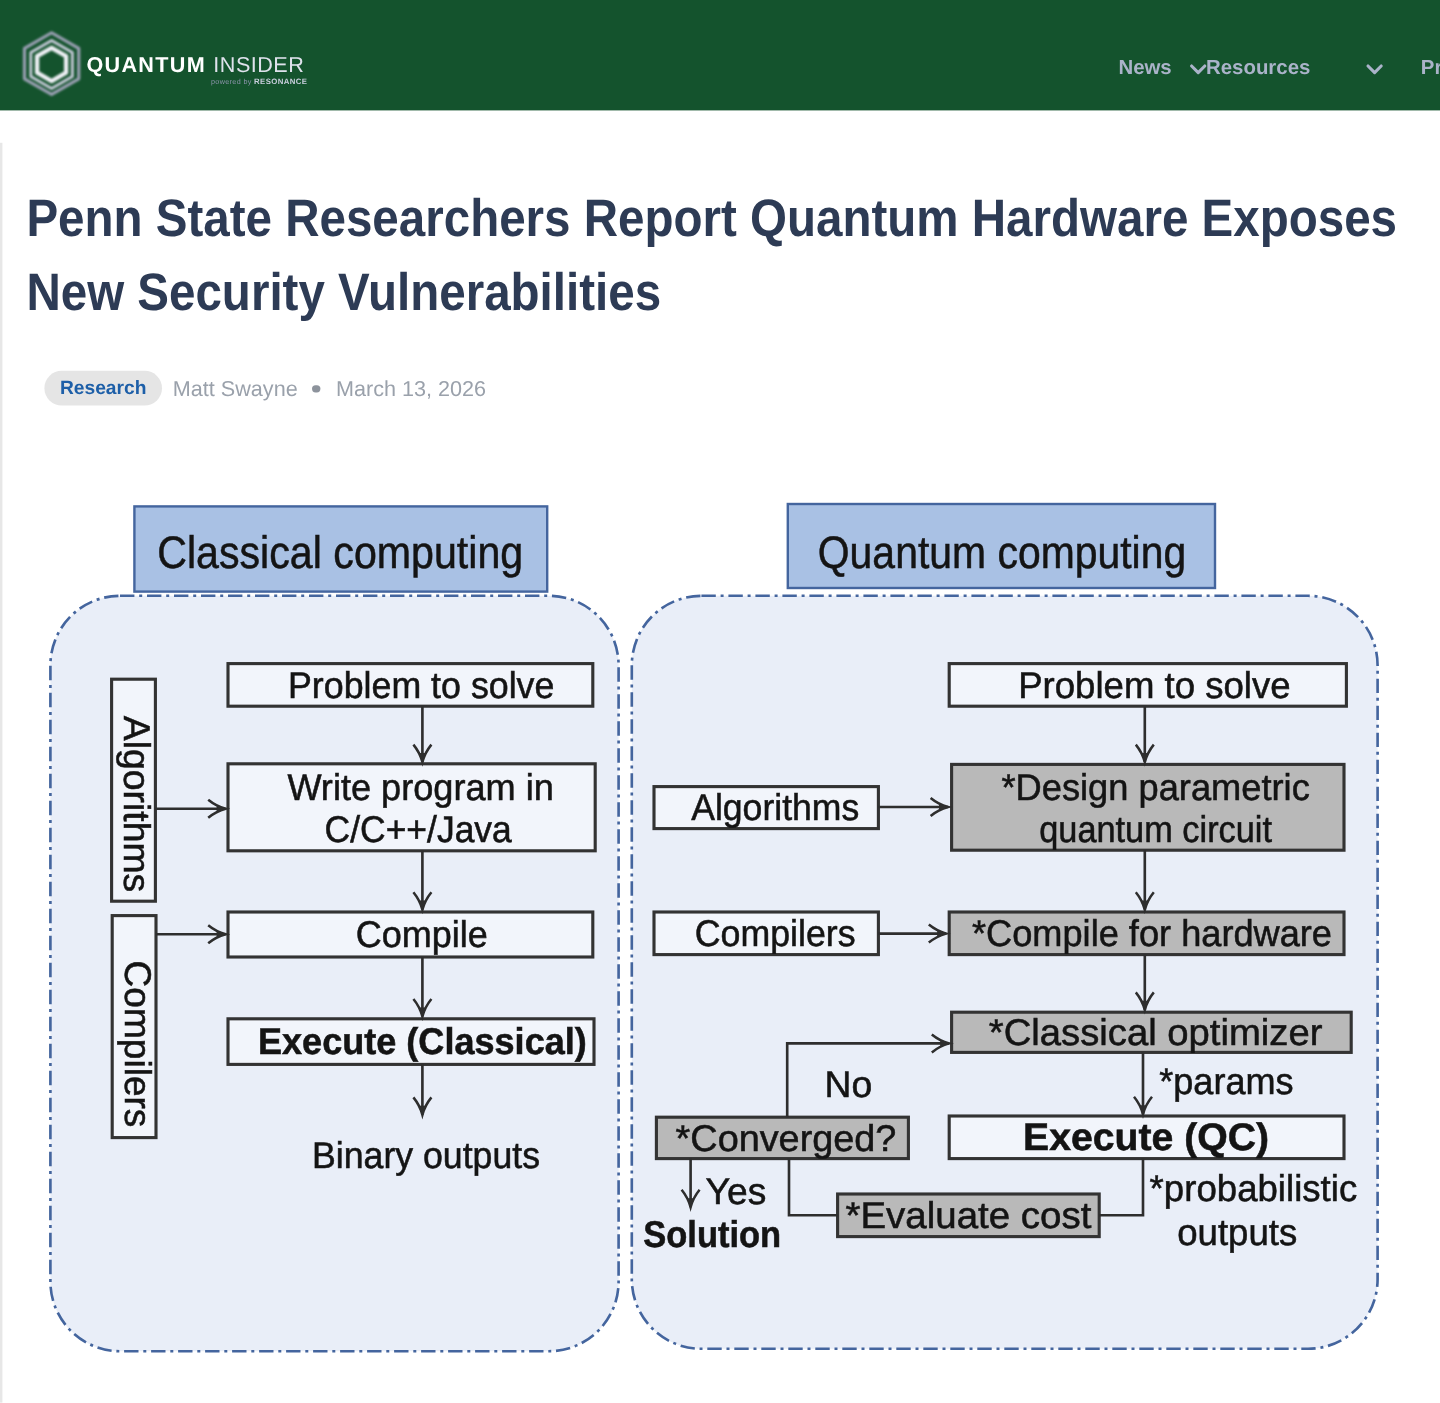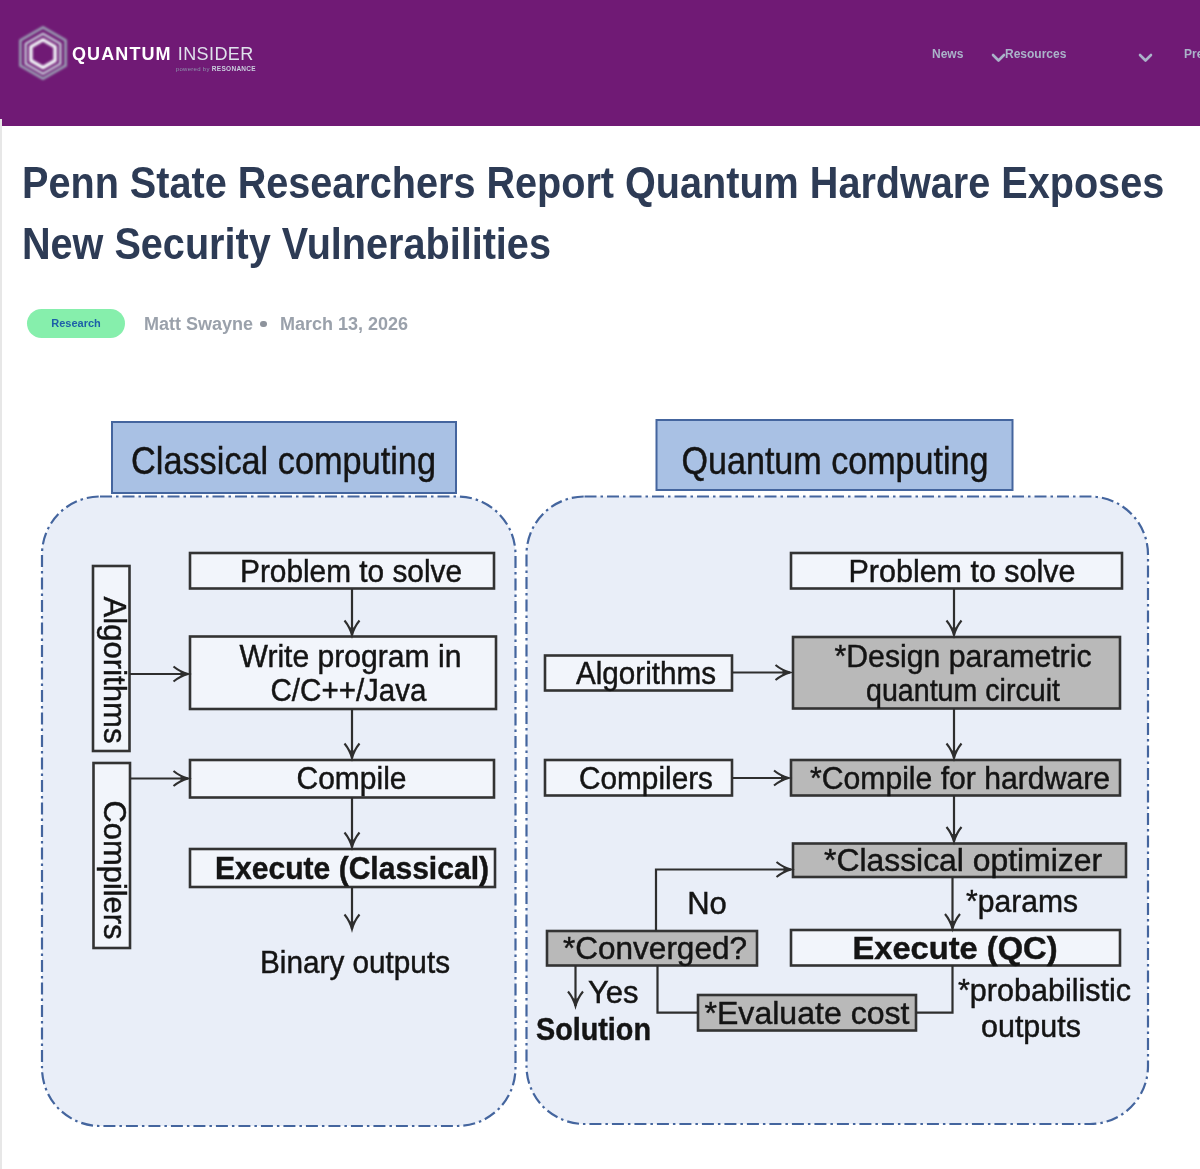--- a/index.html
+++ b/index.html
@@ -1,27 +1,27 @@
 <!DOCTYPE html>
 <html><head>
 <meta charset="utf-8">
 <style>
   * { margin:0; padding:0; box-sizing:border-box; }
   html,body { width:1200px; height:1169px; background:#ffffff; overflow:hidden;
     font-family:"Liberation Sans", sans-serif; }
   #page { position:relative; width:1200px; height:1169px; }
-  #header { position:absolute; left:0; top:0; width:1200px; height:126px; background:#701a75; }
-  .navitem { position:absolute; font-size:12px; font-weight:700; color:#aab3c9; top:47px; }
+  #header { position:absolute; left:0; top:0; width:1200px; height:92px; background:#14532d; }
+  .navitem { position:absolute; font-size:17px; font-weight:700; color:#aab3c9; top:47px; }
   #h1 { position:absolute; left:22px; top:152px; width:1300px; font-size:44px; font-weight:700;
         color:#2d3b55; line-height:61px; transform:scaleX(0.9); transform-origin:left top;
         letter-spacing:0px; }
-  #pill { position:absolute; left:27px; top:309px; width:98px; height:29px; border-radius:15px;
-        background:#86efac; color:#1d5fa8; font-size:11px; font-weight:700; text-align:center;
+  #pill { position:absolute; left:37px; top:309px; width:98px; height:29px; border-radius:15px;
+        background:#e5e5e5; color:#1d5fa8; font-size:16px; font-weight:700; text-align:center;
         line-height:29px; }
-  .meta { position:absolute; top:314px; font-size:18px; color:#9aa1ab;font-weight:bold; }
+  .meta { position:absolute; top:314px; font-size:18px; color:#9aa1ab; }
   #leftline { position:absolute; left:0; top:119px; width:2px; height:1050px; background:#e7e7e7; }
 </style>
 </head>
 <body>
 <div id="page">
   <div id="header">
     <svg width="1200" height="119" viewBox="0 0 1200 119" style="position:absolute;left:0;top:0">
       <g fill="none" stroke-linejoin="round" filter="url(#lblur)">
         <polygon points="43,27.3 65.6,40.3 65.6,65.7 43,78.7 20.4,65.7 20.4,40.3" stroke-width="2.6" stroke="#9ba0b4"></polygon>
         <polygon points="43,33.8 60.3,43.8 60.3,63.8 43,73.8 25.7,63.8 25.7,43.8" stroke-width="2.4" stroke="#c6cad8"></polygon>

